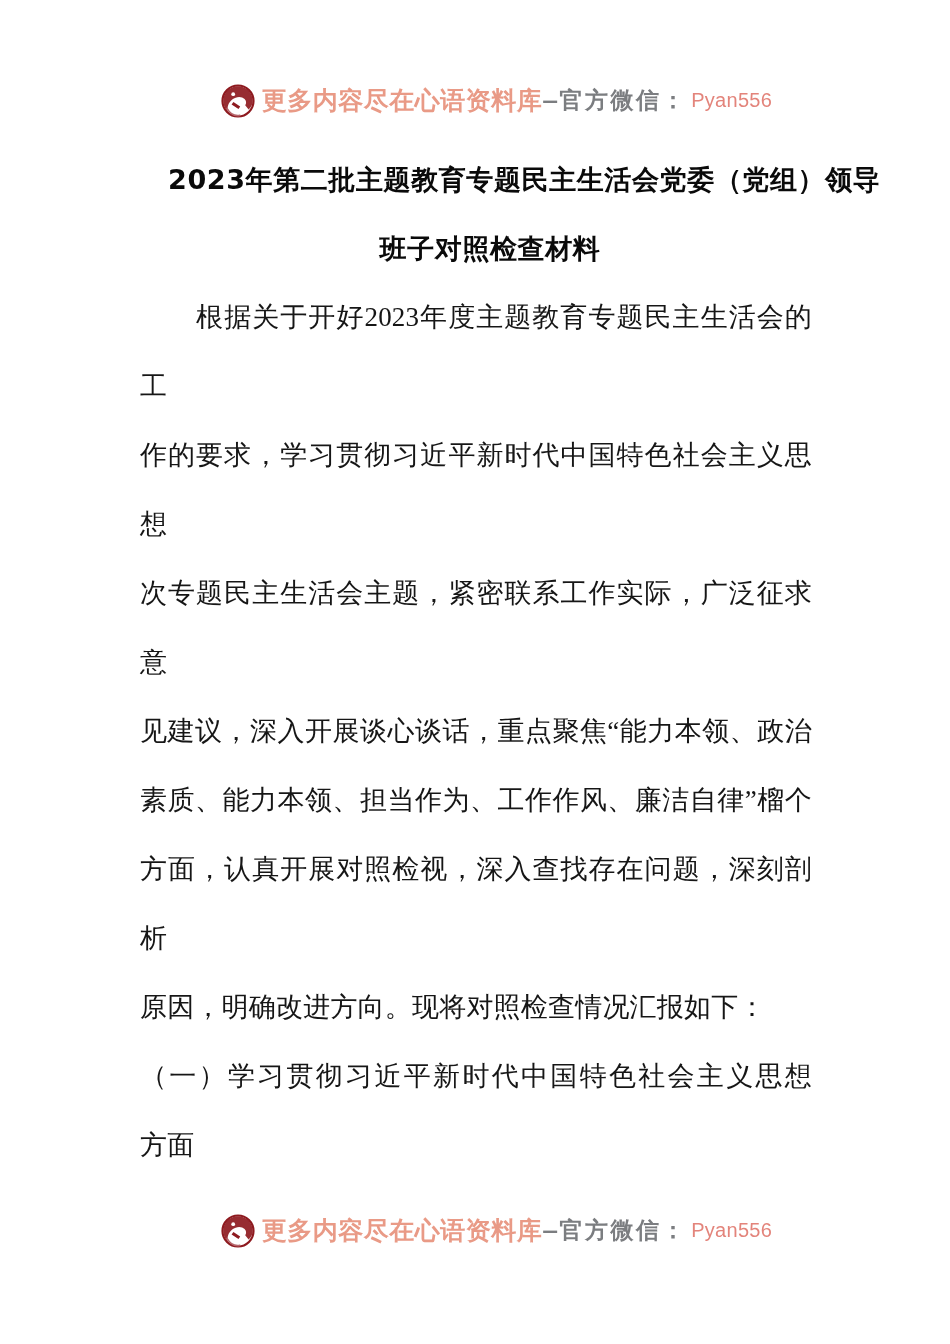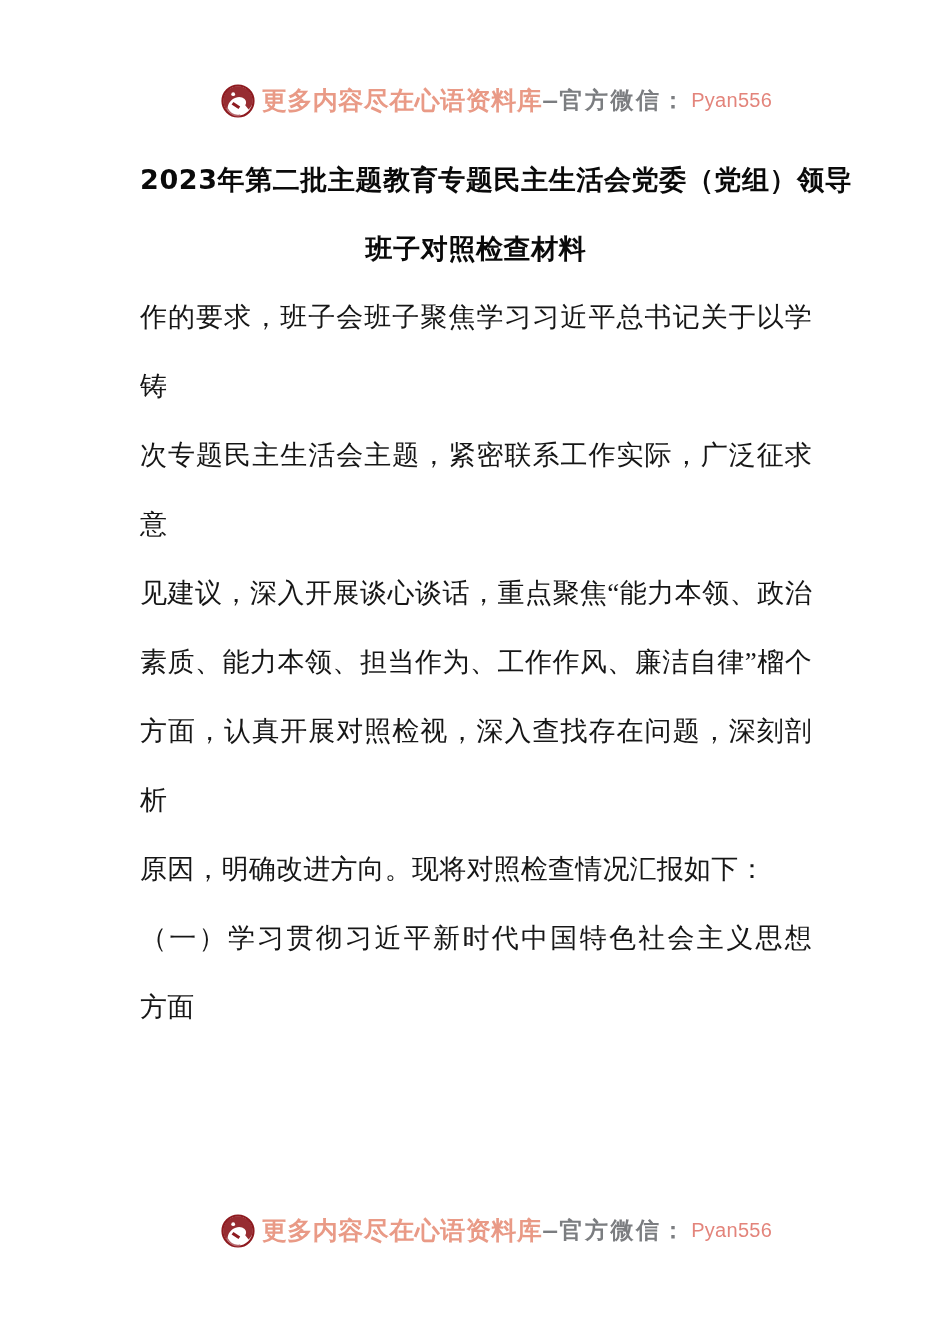--- a/index.html
+++ b/index.html
@@ -83,20 +83,21 @@
 
   .title {
     font-family: "DejaVu Sans", "Liberation Sans", sans-serif;
     font-weight: 700;
     font-size: 27px;
     line-height: 69px;
     color: #0a0a0a;
     text-align: center;
     letter-spacing: 0.6px;
     white-space: nowrap;
+    margin-left: 28px;
   }
   .title .t-line { display: block; }
 
   .body-line {
     font-family: "Liberation Serif", "DejaVu Serif", serif;
     font-size: 27px;
     line-height: 69px;
     color: #131313;
     color: #161616;
     white-space: pre;
@@ -165,21 +166,22 @@
   </div>
 
   <div class="doc">
 
     <div class="title">
       <span class="t-line">2023年第二批主题教育专题民主生活会党委（党组）领导</span>
       <span class="t-line">班子对照检查材料</span>
     </div>
 
     <div>
-      <div class="body-line justify">作的要求，班子会班子聚焦学习习近平总书记关于以学铸</div>
+      <div class="body-line justify">　　根据关于开好2023年度主题教育专题民主生活会的工</div>
+      <div class="body-line justify">作的要求，学习贯彻习近平新时代中国特色社会主义思想</div>
       <div class="body-line justify">次专题民主生活会主题，紧密联系工作实际，广泛征求意</div>
       <div class="body-line justify">见建议，深入开展谈心谈话，重点聚焦“能力本领、政治</div>
       <div class="body-line justify">素质、能力本领、担当作为、工作作风、廉洁自律”榴个</div>
       <div class="body-line justify">方面，认真开展对照检视，深入查找存在问题，深刻剖析</div>
       <div class="body-line last">原因，明确改进方向。现将对照检查情况汇报如下：</div>
     </div>
 
 
     <div>
       <div class="sub-head">（一）学习贯彻习近平新时代中国特色社会主义思想</div>

